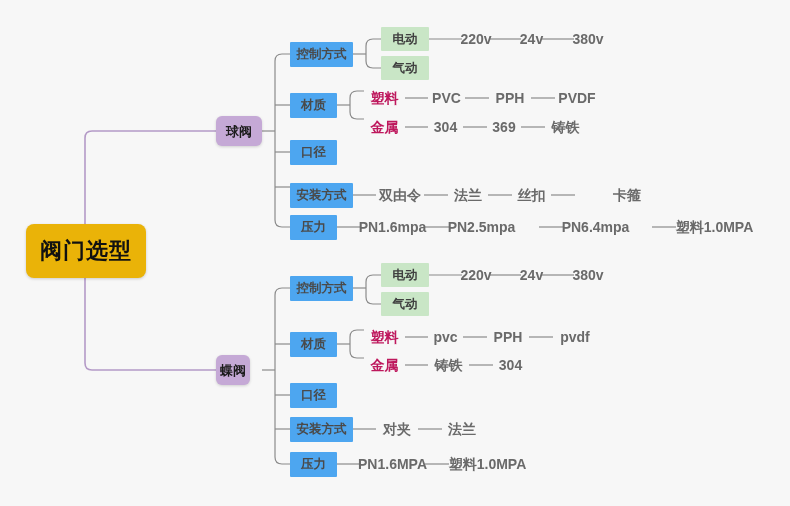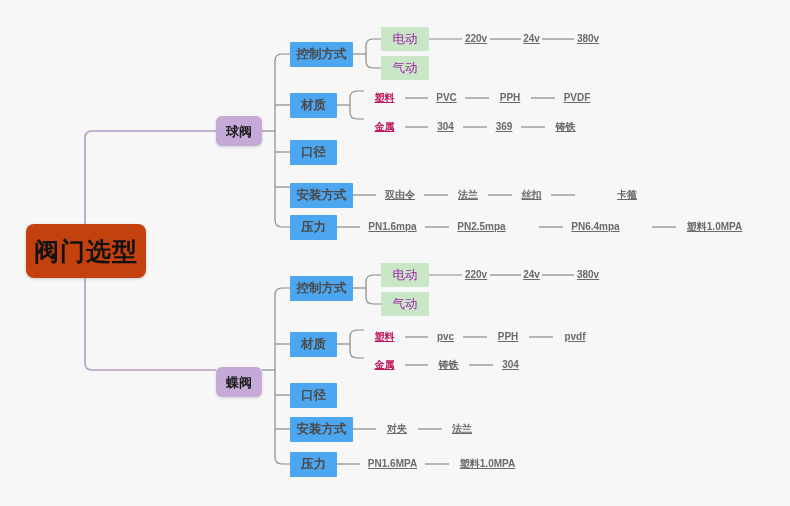--- a/index.html
+++ b/index.html
@@ -30,24 +30,24 @@
     display: flex;
     align-items: center;
     justify-content: center;
     box-sizing: border-box;
     white-space: nowrap;
     line-height: 1;
   }
 
   
   .node.root {
-    background: #c2410c;
+    background: #eab308;
     border-radius: 8px;
     color: #111111;
-    font-size: 25px;
+    font-size: 22px;
     font-weight: bold;
     letter-spacing: 1px;
     box-shadow: 0 1px 3px rgba(0,0,0,0.18);
   }
 
   
   .node.valve {
     background: #c5a9d6;
     border-radius: 6px;
     color: #1b1b1b;
@@ -62,33 +62,32 @@
     background: #4da6f0;
     color: #4a4a4a;
     font-size: 12.5px;
     font-weight: bold;
     border-radius: 1px;
   }
 
   
   .node.drive {
     background: #c9e6c6;
-    color: #a21caf;
+    color: #404040;
     font-size: 12.5px;
-    font-weight: normal;
+    font-weight: bold;
     border-radius: 1px;
   }
 
   
   .node.leaf {
     color: #6a6a6a;
-    font-size: 10px;
+    font-size: 14px;
     font-weight: bold;
     background: transparent;
-    text-decoration: underline;
   }
   .node.leaf.sub {
     color: #be185d;
   }
 </style>
 </head>
 <body>
 
 <div id="canvas">
 
@@ -224,21 +223,21 @@
   <div class="node leaf" style="left:376px; top:187px; width:48px; height:16px;">双由令</div>
   <div class="node leaf" style="left:448px; top:187px; width:40px; height:16px;">法兰</div>
   <div class="node leaf" style="left:512px; top:187px; width:39px; height:16px;">丝扣</div>
   <div class="node leaf" style="left:575px; top:187px; width:40px; height:16px;margin-left:32px;">卡箍</div>
 
   <div class="node leaf" style="left:360px; top:219px; width:65px; height:16px;">PN1.6mpa</div>
   <div class="node leaf" style="left:449px; top:219px; width:65px; height:16px;">PN2.5mpa</div>
   <div class="node leaf" style="left:563px; top:219px; width:65px; height:16px;">PN6.4mpa</div>
   <div class="node leaf" style="left:676px; top:219px; width:77px; height:16px;">塑料1.0MPA</div>
 
-  <div class="node valve" style="left:216px; top:355px; width:46px; height:30px;margin-top:12px;">蝶阀</div>
+  <div class="node valve" style="left:216px; top:355px; width:34px; height:30px;">蝶阀</div>
 
   <div class="node attr" style="left:290px; top:276px; width:63px; height:25px;">控制方式</div>
   <div class="node attr" style="left:290px; top:332px; width:47px; height:25px;">材质</div>
   <div class="node attr" style="left:290px; top:383px; width:47px; height:25px;">口径</div>
   <div class="node attr" style="left:290px; top:417px; width:63px; height:25px;">安装方式</div>
   <div class="node attr" style="left:290px; top:452px; width:47px; height:25px;">压力</div>
 
   <div class="node drive" style="left:381px; top:263px; width:48px; height:24px;">电动</div>
   <div class="node drive" style="left:381px; top:292px; width:48px; height:24px;">气动</div>
 

